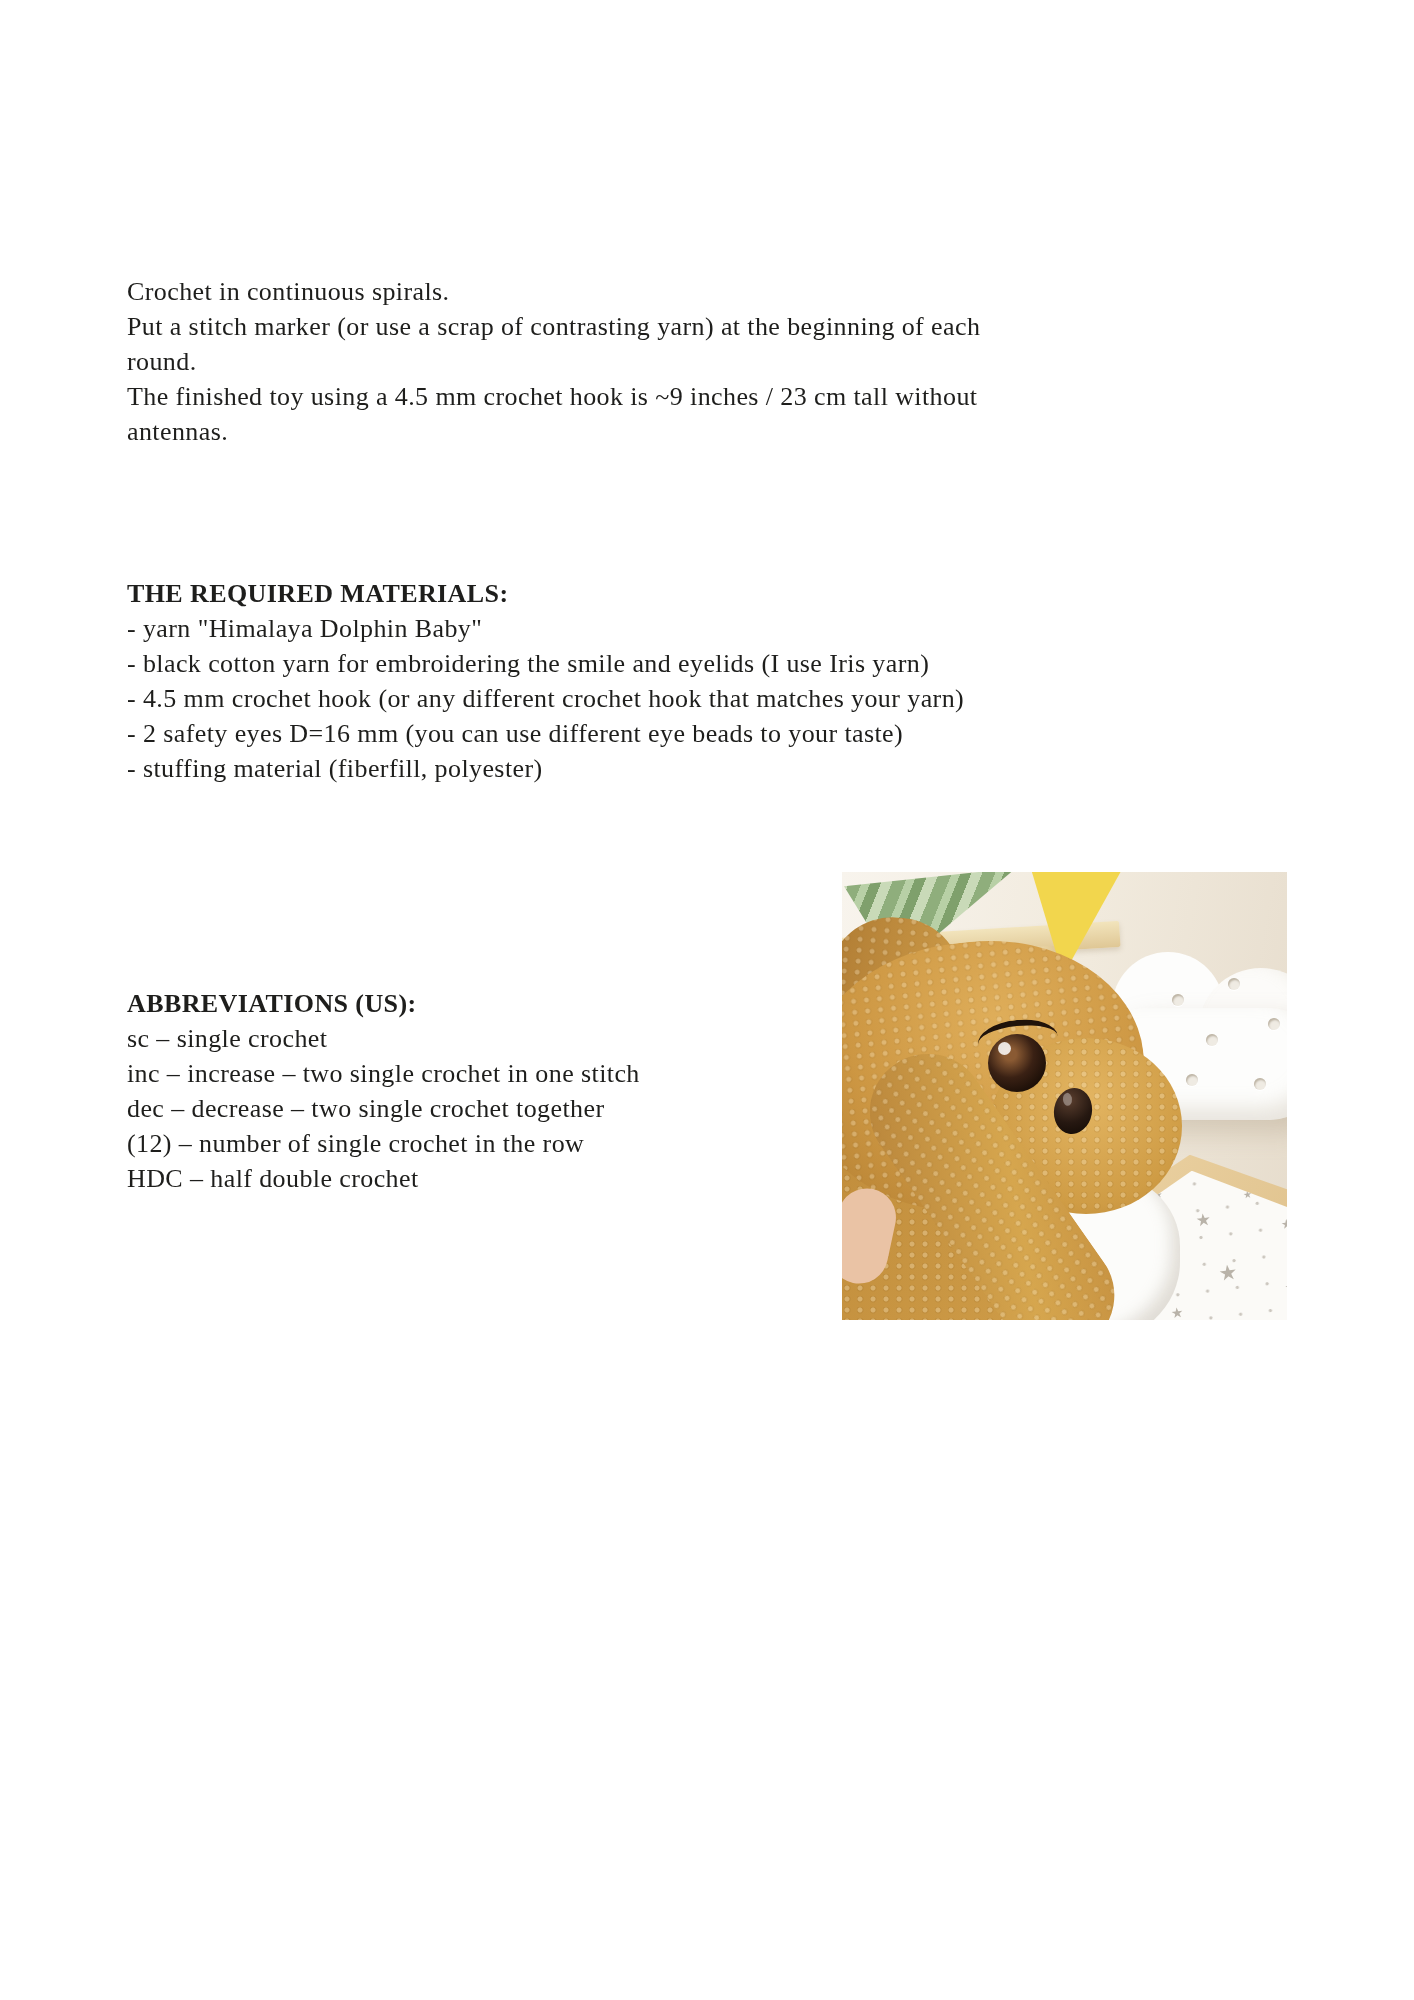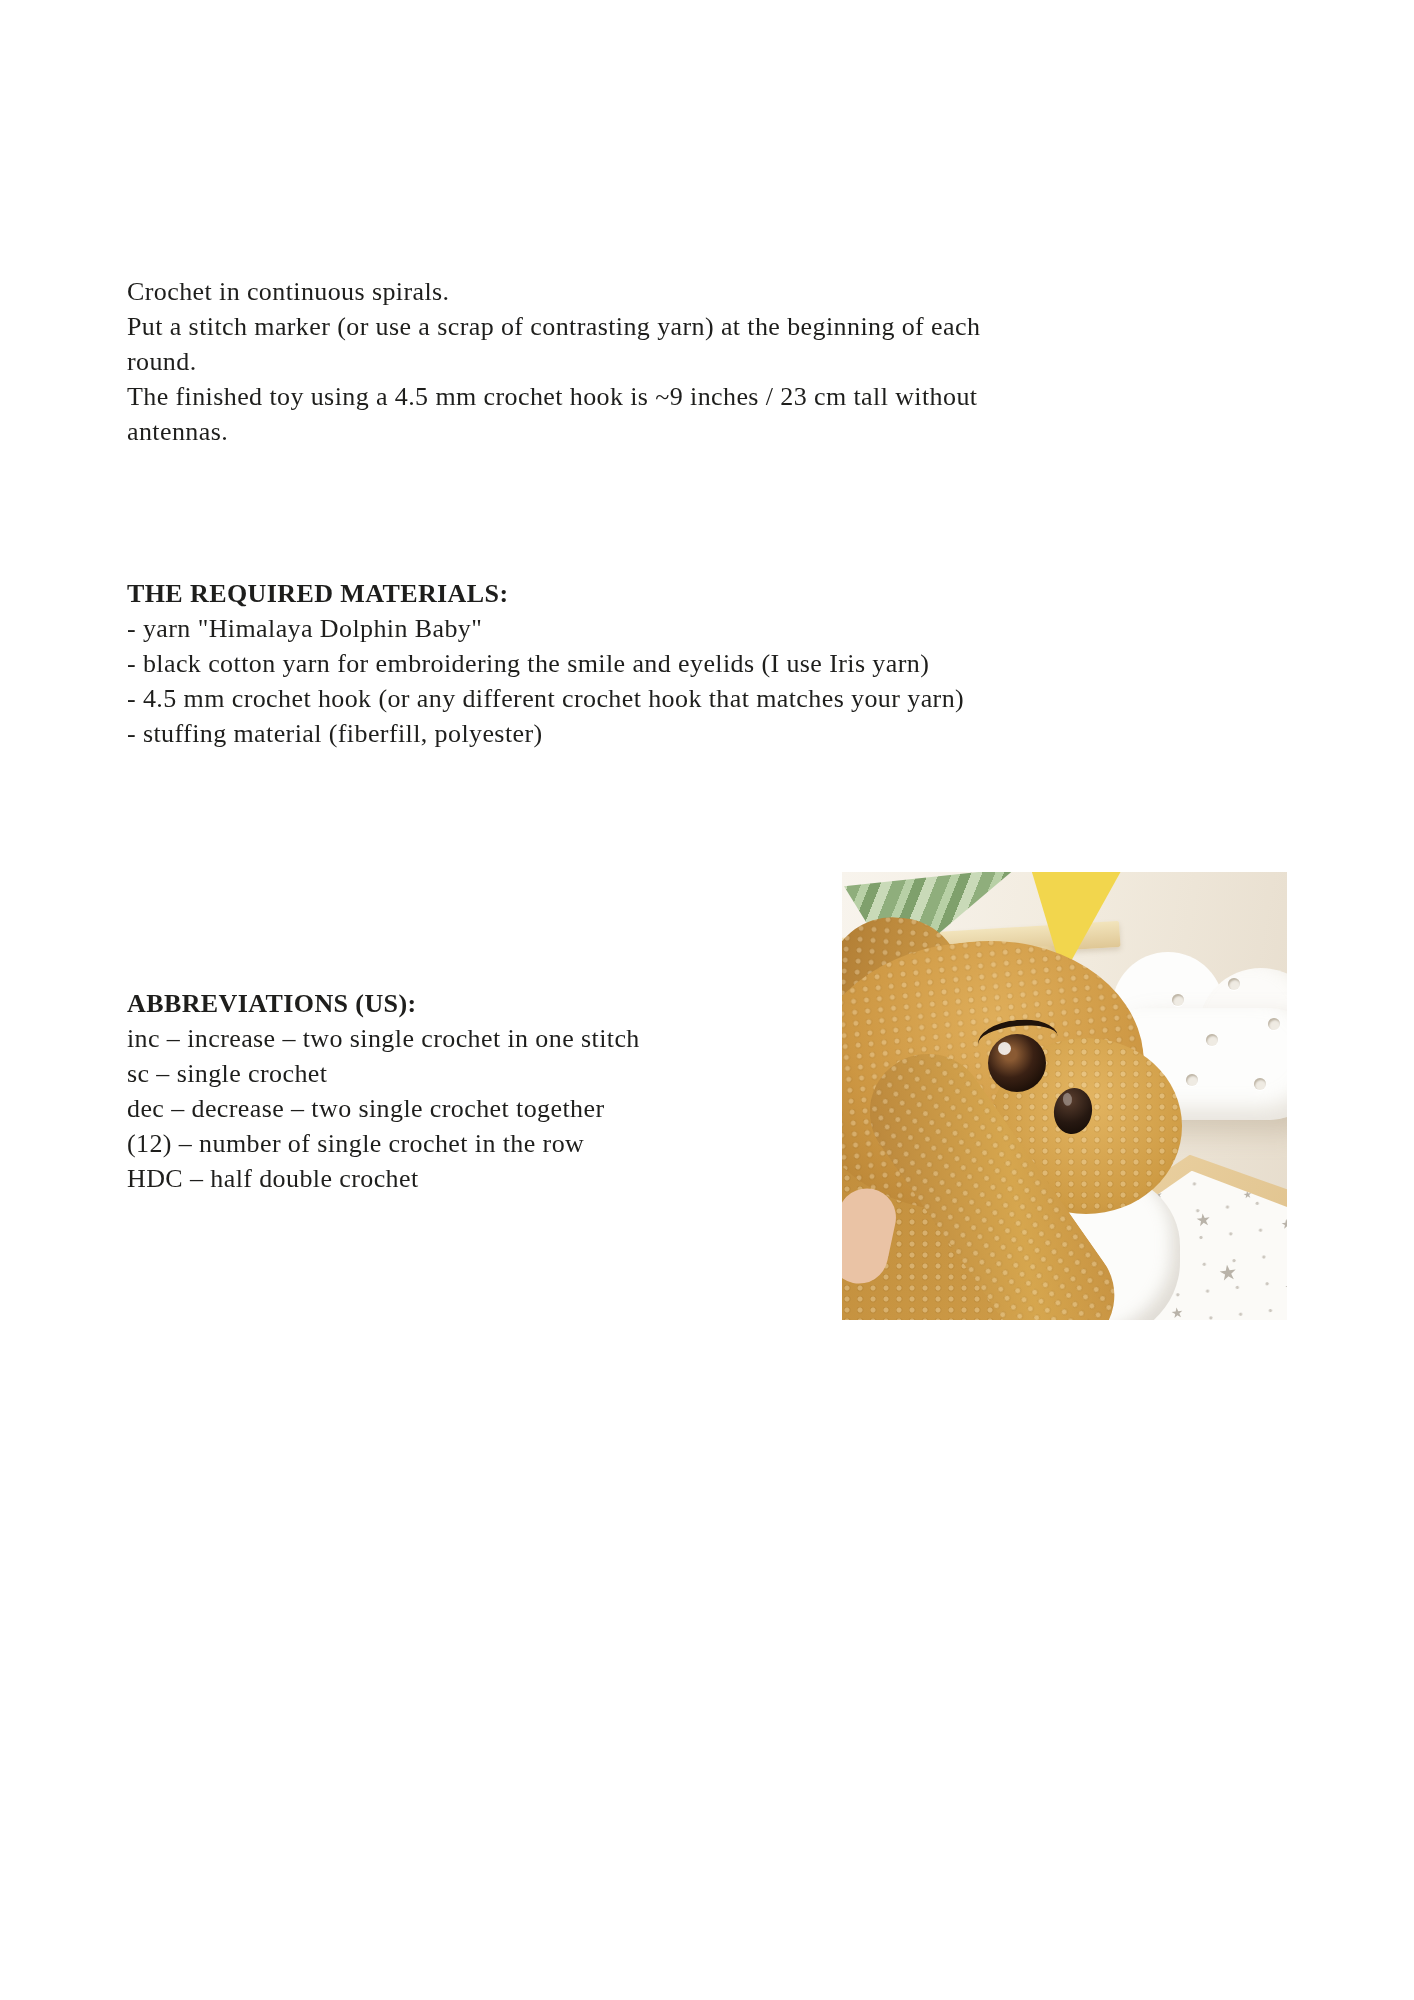--- a/index.html
+++ b/index.html
@@ -97,27 +97,28 @@
     <div class="line">round.</div>
     <div class="line">The finished toy using a 4.5 mm crochet hook is ~9 inches / 23 cm tall without</div>
     <div class="line">antennas.</div>
   </section>
 
   <section class="textblock materials">
     <div class="line heading">THE REQUIRED MATERIALS:</div>
     <div class="line">- yarn "Himalaya Dolphin Baby"</div>
     <div class="line">- black cotton yarn for embroidering the smile and eyelids (I use Iris yarn)</div>
     <div class="line">- 4.5 mm crochet hook (or any different crochet hook that matches your yarn)</div>
+    <div class="line">- 2 safety eyes D=16 mm (you can use different eye beads to your taste)</div>
     <div class="line">- stuffing material (fiberfill, polyester)</div>
   </section>
 
   <section class="textblock abbr">
     <div class="line heading">ABBREVIATIONS (US):</div>
+    <div class="line">sc – single crochet</div>
     <div class="line">inc – increase – two single crochet in one stitch</div>
-    <div class="line">sc – single crochet</div>
     <div class="line">dec – decrease – two single crochet together</div>
     <div class="line">(12) – number of single crochet in the row</div>
     <div class="line">HDC – half double crochet</div>
   </section>
 
   <div class="photo">
     <div class="frame-matte"></div>
     <div class="frame-bar-top"></div>
     <div class="frame-bar-right"></div>
     <div class="flag-green"></div>

